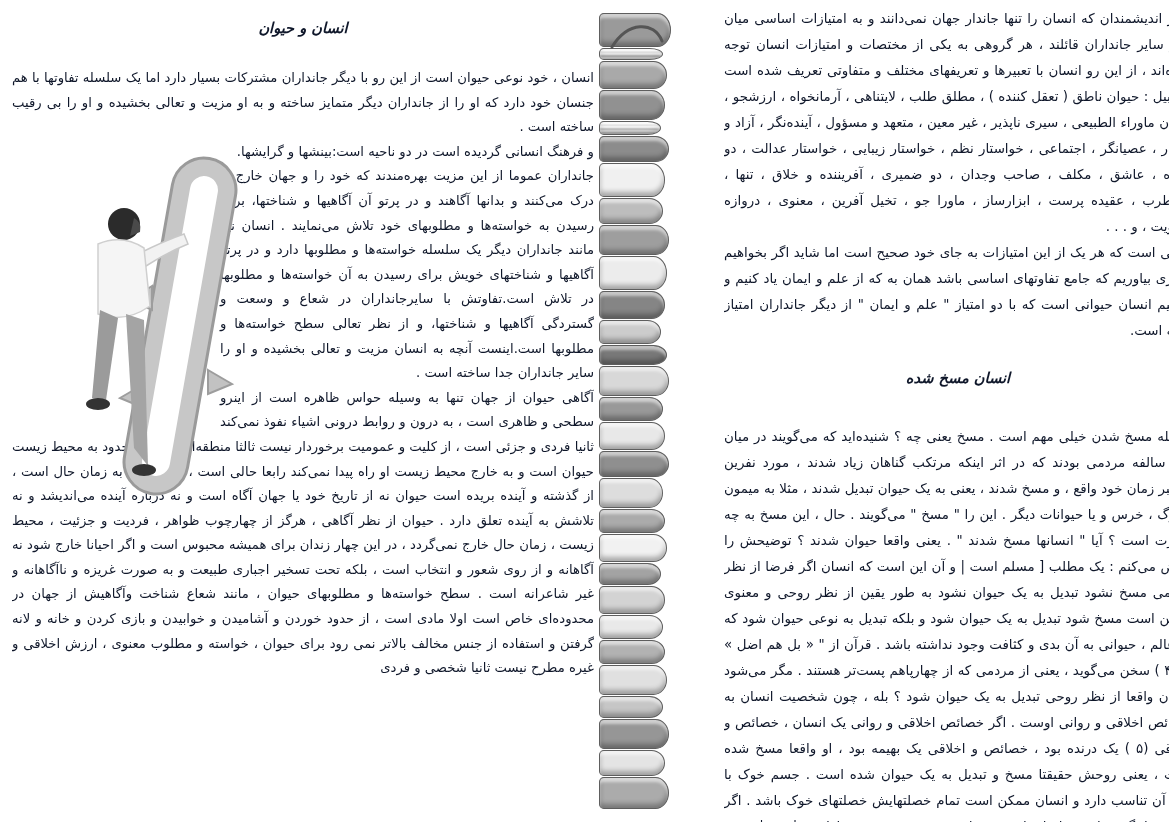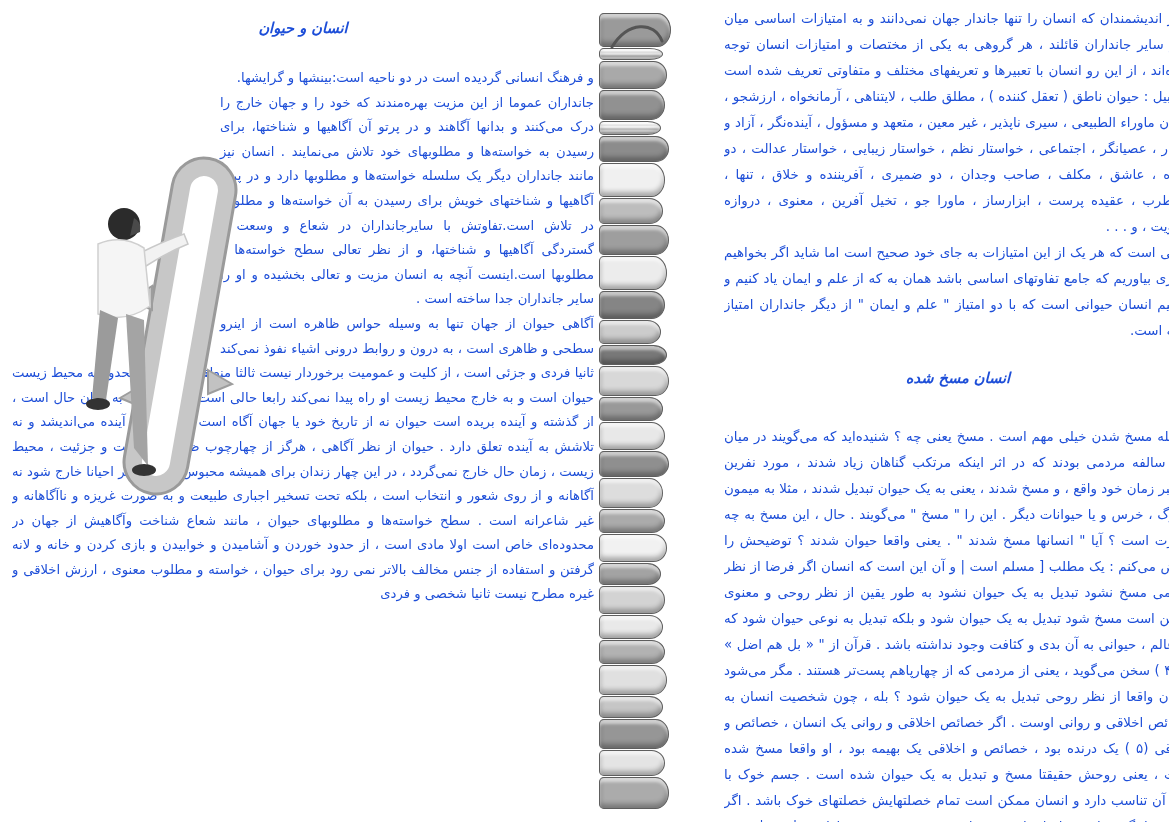--- a/index.html
+++ b/index.html
@@ -1,18 +1,18 @@
 <!DOCTYPE html>
 <html lang="fa"><head>
 <meta charset="utf-8">
 <style>
   html,body{margin:0;padding:0;background:#ffffff;}
   body{width:1169px;height:827px;overflow:hidden;}
   .canvas{position:relative;width:1169px;height:827px;background:#ffffff;
-          font-family:"DejaVu Sans",sans-serif;color:#1d4ed8;}
+          font-family:"DejaVu Sans",sans-serif;color:#0f172a;}
   .page{position:absolute;direction:rtl;text-align:justify;}
   .page p{margin:0;}
   .page-left{left:12px;top:12px;width:582px;height:808px;overflow:hidden;
              font-size:13.2px;line-height:24.6px;}
   .page-right{left:724px;top:6px;width:468px;height:816px;overflow:hidden;
               font-size:13.4px;line-height:26px;}
   .heading{font-weight:bold;font-size:14.6px;text-align:center;line-height:20px;
            font-style:italic;letter-spacing:-0.2px;}
   .heading-1{margin:6px 0 28px 0;}
   .heading-2{clear:left;margin:20px 0 30px 0;}
@@ -26,20 +26,21 @@
   .book.pages{background-image:repeating-linear-gradient(180deg,#f4f4f4 0 2px,#d7d7d7 2px 4px);}
   .ribbon{position:absolute;left:606px;top:17px;width:64px;height:36px;}
 </style>
 </head>
 <body>
 
 <div class="canvas">
 
   <div class="page page-left">
     <h2 class="heading heading-1">انسان و حیوان</h2>
+    <p>انسان ، خود نوعی حیوان است از این رو با دیگر جانداران مشترکات بسیار دارد اما یک سلسله تفاوتها با هم جنسان خود دارد که او را از جانداران دیگر متمایز ساخته و به او مزیت و تعالی بخشیده و او را بی رقیب ساخته است .</p>
     <div>
       <div class="img-spacer"></div>
       <p>و فرهنگ انسانی گردیده است در دو ناحیه است:بینشها و گرایشها.</p>
       <p>جانداران عموما از این مزیت بهره‌مندند که خود را و جهان خارج را درک می‌کنند و بدانها آگاهند و در پرتو آن آگاهیها و شناختها، برای رسیدن به خواسته‌ها و مطلوبهای خود تلاش می‌نمایند . انسان نیز مانند جانداران دیگر یک سلسله خواسته‌ها و مطلوبها دارد و در پرتو آگاهیها و شناختهای خویش برای رسیدن به آن خواسته‌ها و مطلوبها در تلاش است.تفاوتش با سایرجانداران در شعاع و وسعت و گستردگی آگاهیها و شناختها، و از نظر تعالی سطح خواسته‌ها و مطلوبها است.اینست آنچه به انسان مزیت و تعالی بخشیده و او را سایر جانداران جدا ساخته است .</p>
     </div>
     <p>آگاهی حیوان از جهان تنها به وسیله حواس ظاهره است از اینرو سطحی و ظاهری است ، به درون و روابط درونی اشیاء نفوذ نمی‌کند ثانیا فردی و جزئی است ، از کلیت و عمومیت برخوردار نیست ثالثا منطقه‌ای است ، محدود به محیط زیست حیوان است و به خارج محیط زیست او راه پیدا نمی‌کند رابعا حالی است ، یعنی بسته به زمان حال است ، از گذشته و آینده بریده است حیوان نه از تاریخ خود یا جهان آگاه است و نه درباره آینده می‌اندیشد و نه تلاشش به آینده تعلق دارد . حیوان از نظر آگاهی ، هرگز از چهارچوب ظواهر ، فردیت و جزئیت ، محیط زیست ، زمان حال خارج نمی‌گردد ، در این چهار زندان برای همیشه محبوس است و اگر احیانا خارج شود نه آگاهانه و از روی شعور و انتخاب است ، بلکه تحت تسخیر اجباری طبیعت و به صورت غریزه و ناآگاهانه و غیر شاعرانه است . سطح خواسته‌ها و مطلوبهای حیوان ، مانند شعاع شناخت وآگاهیش از جهان در محدوده‌ای خاص است اولا مادی است ، از حدود خوردن و آشامیدن و خوابیدن و بازی کردن و خانه و لانه گرفتن و استفاده از جنس مخالف بالاتر نمی رود برای حیوان ، خواسته و مطلوب معنوی ، ارزش اخلاقی و غیره مطرح نیست ثانیا شخصی و فردی</p>
 
     <svg class="ladder-photo" viewBox="0 0 198 356">
       <g>
         <rect x="100" y="8" width="64" height="340" rx="32" fill="#c7c7c7" stroke="#9a9a9a" stroke-width="3" transform="rotate(10 132 178)"></rect>

